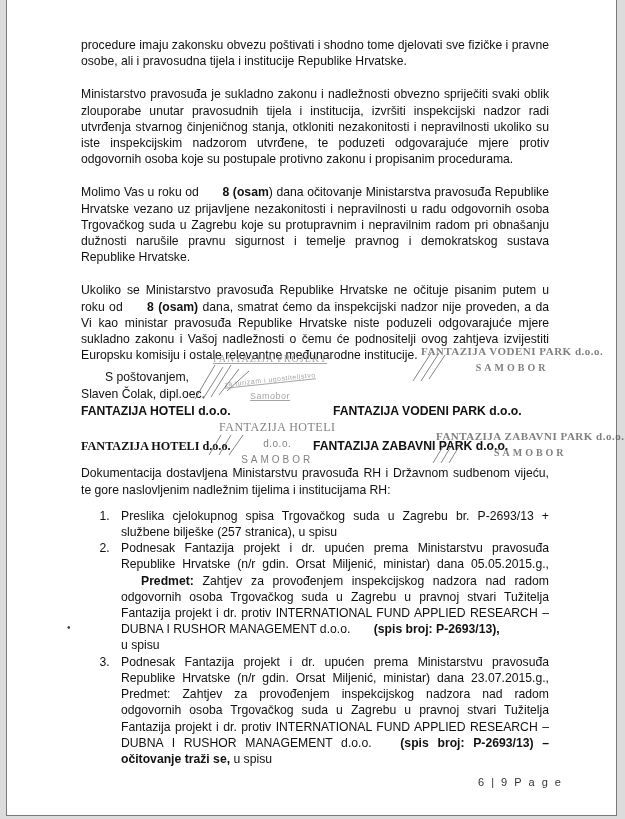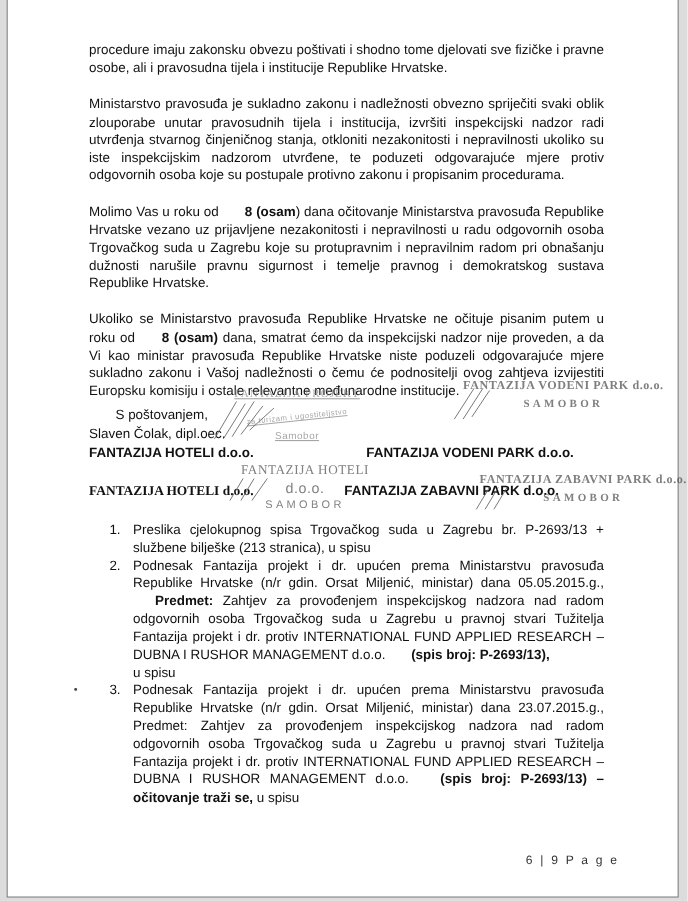--- a/index.html
+++ b/index.html
@@ -16,21 +16,21 @@
     font-size: 12.2px; line-height: 16.2px; color: #111;
   }
   p { margin: 0 0 17px 0; text-align: justify; }
   b { font-weight: bold; margin-left: 20px; }
   .sig-block { position: relative; height: 96px; margin-bottom: 2px; }
   .sig-line { position: absolute; left: 0; white-space: nowrap; }
   .stamp {
     position: absolute; font-family: "Liberation Serif", serif; color: #555; opacity: 0.75;
     white-space: nowrap; letter-spacing: 0.5px;
   }
-  .stamp .small { font-size: 13px; display: block; text-align: center; }
+  .stamp .small { font-size: 10px; display: block; text-align: center; }
   .stamp .samobor { letter-spacing: 3px; font-size: 10px; display: block; text-align: center; }
   .scribble { position: absolute; }
   ol { margin: 10px 0 0 0; padding-left: 32px; }
   ol li { text-align: justify; padding-left: 8px; margin-bottom: 0; }
   .footer {
     position: absolute; left: 471px; top: 777px; font-size: 11px; color: #333; letter-spacing: 2px;
   }
   .stray-mark { position: absolute; left: 60px; top: 623px; font-size: 10px; color: #444; }
 </style>
 </head>
@@ -80,23 +80,24 @@
 
       <div class="stamp" style="left:355px; top:61px; font-size:11px; font-weight:bold;">
         <span>FANTAZIJA ZABAVNI PARK d.o.o.</span>
         <span class="samobor">SAMOBOR</span>
       </div>
       <svg class="scribble" style="left:350px; top:72px;" width="50" height="26">
         <path d="M2 24 L14 4 M10 24 L22 4 M18 24 L30 4" stroke="#666" stroke-width="0.8" fill="none"></path>
       </svg>
     </div>
 
+    <p style="margin-bottom:0;">Dokumentacija dostavljena Ministarstvu pravosuđa RH i Državnom sudbenom vijeću, te gore naslovljenim nadležnim tijelima i institucijama RH:</p>
 
     <ol>
-      <li><span>Preslika cjelokupnog spisa Trgovačkog suda u Zagrebu br. P-2693/13 + službene bilješke (213 stranica), u spisu</span></li>
+      <li><span>Preslika cjelokupnog spisa Trgovačkog suda u Zagrebu br. P-2693/13 + službene bilješke (257 stranica), u spisu</span></li>
       <li><span>Podnesak Fantazija projekt i dr. upućen prema Ministarstvu pravosuđa Republike Hrvatske (n/r gdin. Orsat Miljenić, ministar) dana 05.05.2015.g., </span><b>Predmet:</b><span> Zahtjev za provođenjem inspekcijskog nadzora nad radom odgovornih osoba Trgovačkog suda u Zagrebu u pravnoj stvari Tužitelja Fantazija projekt i dr. protiv INTERNATIONAL FUND APPLIED RESEARCH – DUBNA I RUSHOR MANAGEMENT d.o.o. </span><b>(spis broj: P-2693/13),</b><br><span> u spisu</span></li>
       <li><span>Podnesak Fantazija projekt i dr. upućen prema Ministarstvu pravosuđa Republike Hrvatske (n/r gdin. Orsat Miljenić, ministar) dana 23.07.2015.g., Predmet: Zahtjev za provođenjem inspekcijskog nadzora nad radom odgovornih osoba Trgovačkog suda u Zagrebu u pravnoj stvari Tužitelja Fantazija projekt i dr. protiv INTERNATIONAL FUND APPLIED RESEARCH – DUBNA I RUSHOR MANAGEMENT d.o.o. </span><b>(spis broj: P-2693/13) – očitovanje traži se,</b><span> u spisu</span></li>
     </ol>
   </div>
 
   <div class="stray-mark">•</div>
   <div class="footer">6 | 9 P a g e</div>
 </div>
 
 </body></html>

